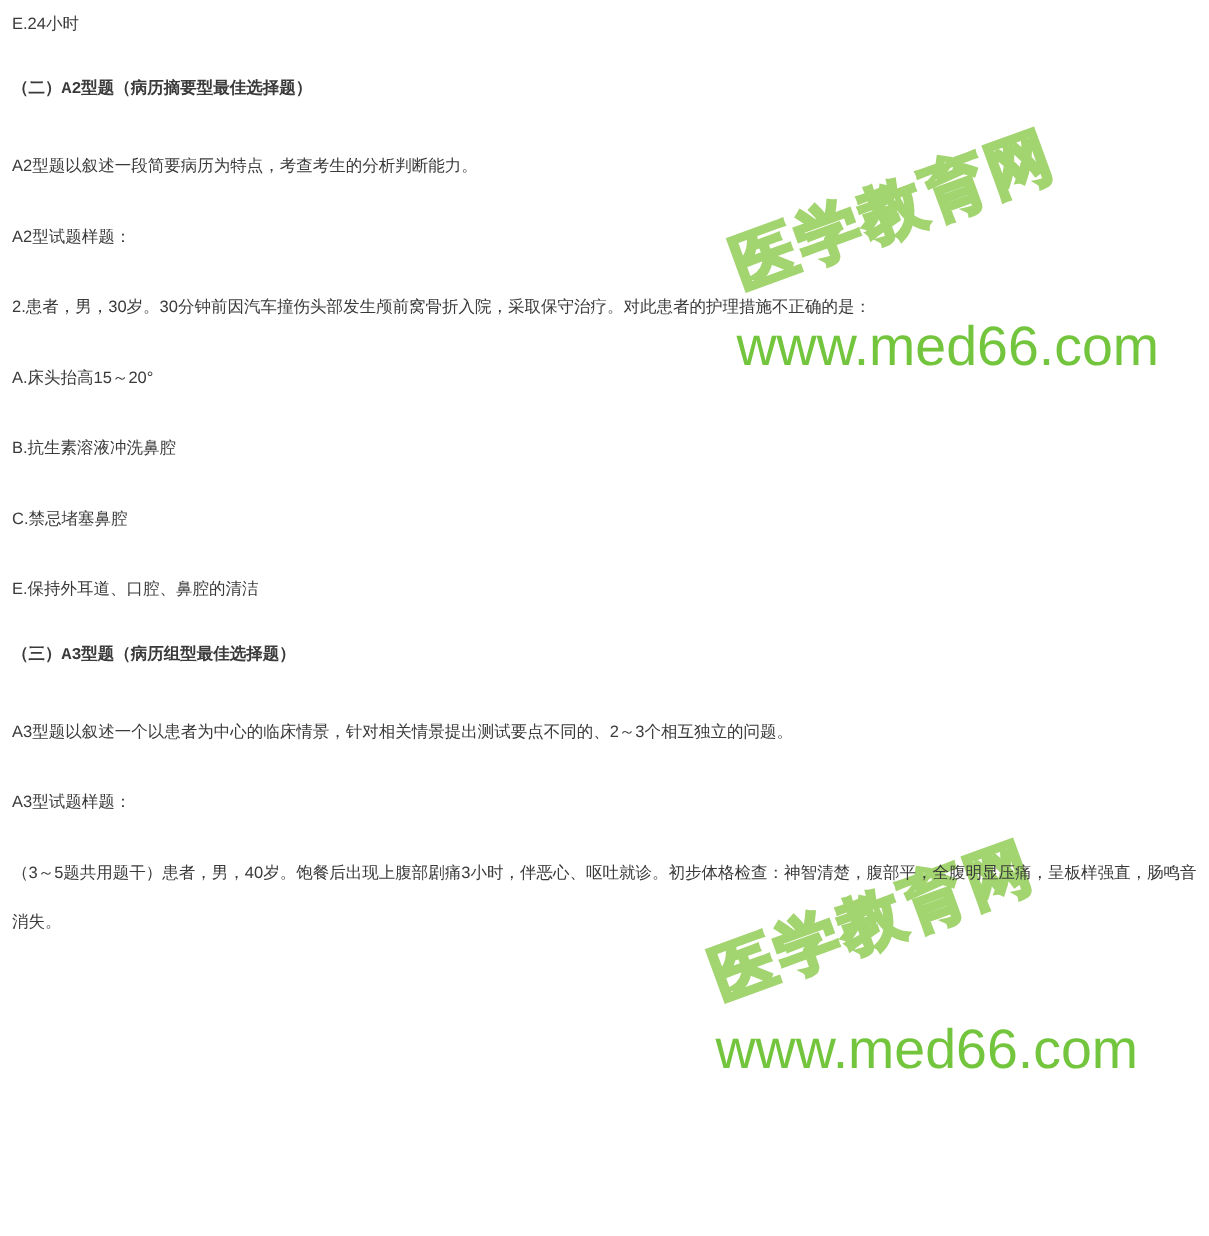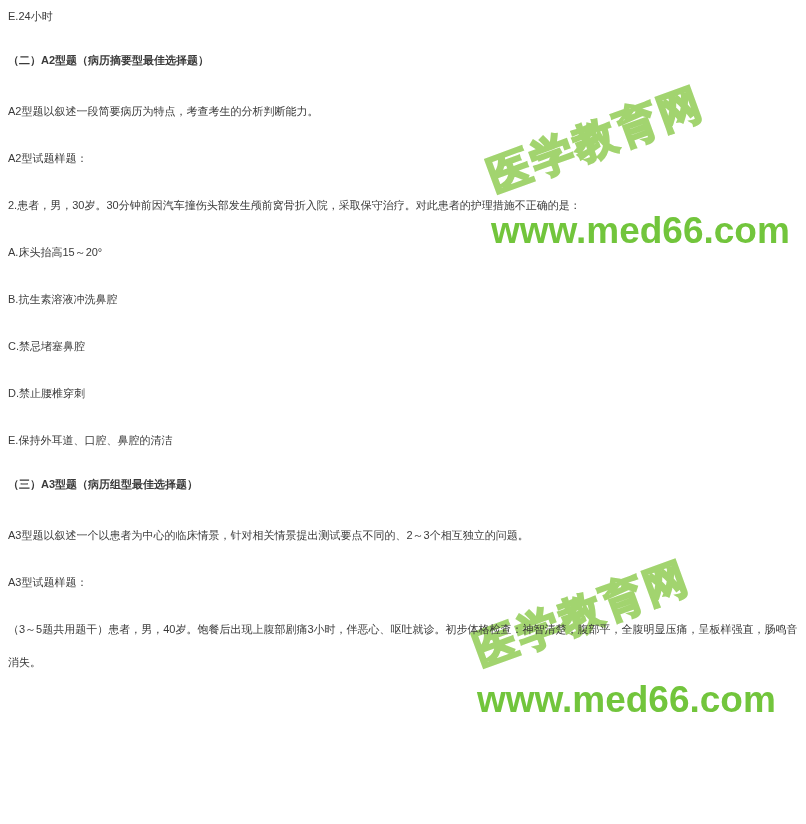--- a/index.html
+++ b/index.html
@@ -31,21 +31,21 @@
     font-weight: 700;
     letter-spacing: 3px;
     white-space: nowrap;
     color: transparent;
     -webkit-text-stroke: 2.5px var(--wm-name-color);
     transform: rotate(-20deg);
   }
   .wm-url {
     position: absolute;
     font-size: 37px;
-    font-weight: 700;
+    font-weight: 400;
     white-space: nowrap;
     color: var(--wm-url-color);
     text-align: center;
   }
   #wm1-name { left: 478px; top: 112px; }
   #wm1-url  { left: 491px; top: 210px; }
   #wm2-name { left: 464px; top: 586px; }
   #wm2-url  { left: 477px; top: 679px; }
   .article-content {
     position: relative;
@@ -56,20 +56,21 @@
   .blk {
     margin: 0 0 14px 0;
     font-size: 11px;
     line-height: 33px;
     color: var(--text-color);
     word-break: break-all;
   }
   .blk.heading {
     font-weight: 700;
     margin: -3px 0 18px 0;
+    font-family: Liberation Mono, monospace;
   }
 </style>
 </head>
 <body style="background: rgb(255, 255, 255);">
 
 <div class="watermark-layer">
   <span id="wm1-name" class="wm-name">医学教育网</span>
   <span id="wm1-url" class="wm-url">www.med66.com</span>
   <span id="wm2-name" class="wm-name">医学教育网</span>
   <span id="wm2-url" class="wm-url">www.med66.com</span>
@@ -77,19 +78,18 @@
 
 <div class="article-content">
     <p class="blk">E.24小时</p>
     <p class="blk heading">（二）A2型题（病历摘要型最佳选择题）</p>
     <p class="blk">A2型题以叙述一段简要病历为特点，考查考生的分析判断能力。</p>
     <p class="blk">A2型试题样题：</p>
     <p class="blk">2.患者，男，30岁。30分钟前因汽车撞伤头部发生颅前窝骨折入院，采取保守治疗。对此患者的护理措施不正确的是：</p>
     <p class="blk">A.床头抬高15～20°</p>
     <p class="blk">B.抗生素溶液冲洗鼻腔</p>
     <p class="blk">C.禁忌堵塞鼻腔</p>
-    <p class="blk">D.禁止腰椎穿刺</p>
     <p class="blk">E.保持外耳道、口腔、鼻腔的清洁</p>
     <p class="blk heading">（三）A3型题（病历组型最佳选择题）</p>
     <p class="blk">A3型题以叙述一个以患者为中心的临床情景，针对相关情景提出测试要点不同的、2～3个相互独立的问题。</p>
     <p class="blk">A3型试题样题：</p>
     <p class="blk">（3～5题共用题干）患者，男，40岁。饱餐后出现上腹部剧痛3小时，伴恶心、呕吐就诊。初步体格检查：神智清楚，腹部平，全腹明显压痛，呈板样强直，肠鸣音消失。</p>
   </div>
 
 </body></html>

